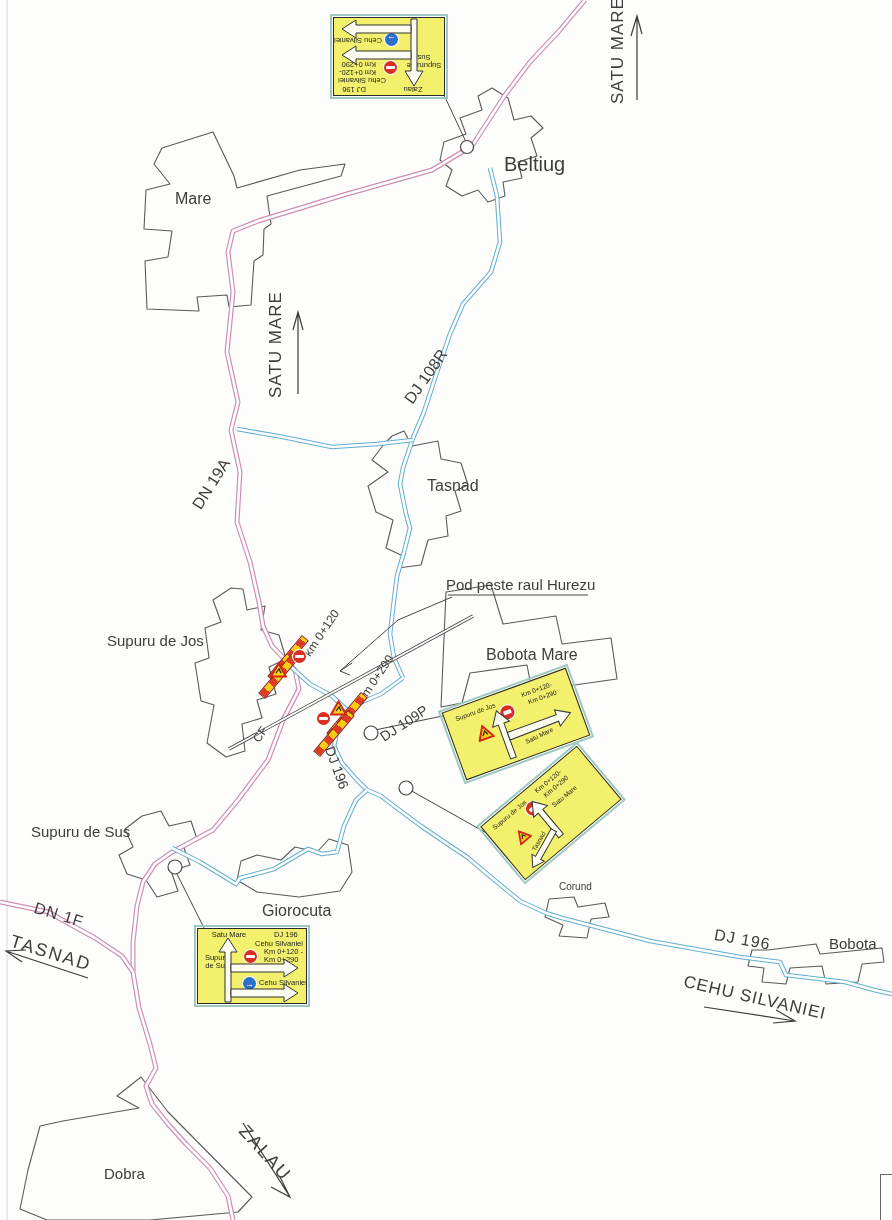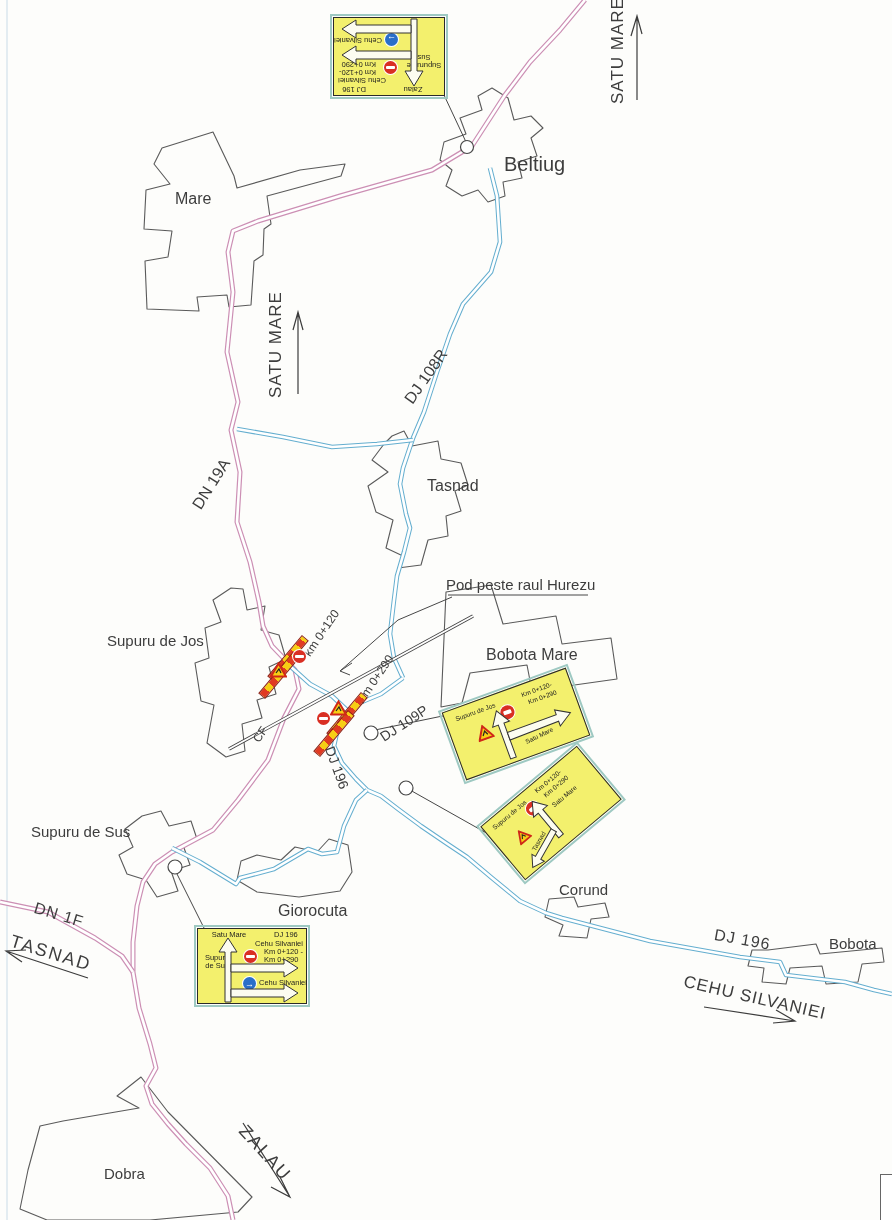--- a/index.html
+++ b/index.html
@@ -122,22 +122,22 @@
   <div class="lbl" style="left:107px;top:632px;font-size:15px;">Supuru de Jos</div>
   <div class="lbl" style="left:486px;top:646px;font-size:16px;">Bobota Mare</div>
   <div class="lbl" style="left:301px;top:651px;transform:rotate(-56deg);font-size:12px;">km 0+120</div>
   <div class="lbl" style="left:354px;top:698px;transform:rotate(-56deg);font-size:12px;">Km 0+290</div>
   <div class="lbl" style="left:377px;top:731px;transform:rotate(-33deg);font-size:14px;">DJ 109P</div>
   <div class="lbl" style="left:250px;top:737px;transform:rotate(-56deg);font-size:12px;">CF</div>
   <div class="lbl" style="left:337px;top:744px;transform:rotate(70deg);font-size:14px;">DJ 196</div>
   <div class="lbl" style="left:31px;top:823px;font-size:15px;">Supuru de Sus</div>
   <div class="lbl" style="left:37px;top:899px;transform:rotate(17deg);font-size:16px;letter-spacing:1px;">DN 1F</div>
   <div class="lbl" style="left:14px;top:931px;transform:rotate(17deg);font-size:18px;letter-spacing:2px;">TASNAD</div>
-  <div class="lbl" style="left:262px;top:902px;font-size:16px;margin-left:16px;">Giorocuta</div>
-  <div class="lbl" style="left:559px;top:881px;font-size:15px;">Corund</div>
+  <div class="lbl" style="left:262px;top:902px;font-size:16px;">Giorocuta</div>
+  <div class="lbl" style="left:559px;top:881px;font-size:10px;">Corund</div>
   <div class="lbl" style="left:716px;top:926px;transform:rotate(10deg);font-size:16px;letter-spacing:1px;">DJ 196</div>
   <div class="lbl" style="left:829px;top:935px;font-size:15px;">Bobota</div>
   <div class="lbl" style="left:686px;top:972px;transform:rotate(13deg);font-size:17px;letter-spacing:1px;">CEHU SILVANIEI</div>
   <div class="lbl" style="left:250px;top:1121px;transform:rotate(48deg);font-size:18px;letter-spacing:2px;">ZALAU</div>
   <div class="lbl" style="left:104px;top:1165px;font-size:15px;">Dobra</div>
 
   <div>
     <div class="barrier-bar" style="left:261px;top:654px;transform:rotate(-50deg);"></div>
     <div class="barrier-bar" style="left:252px;top:671px;transform:rotate(-50deg);"></div>
     <svg class="warn-tri" style="left:270px;top:662px;" width="17" height="16" viewBox="0 0 17 16">

